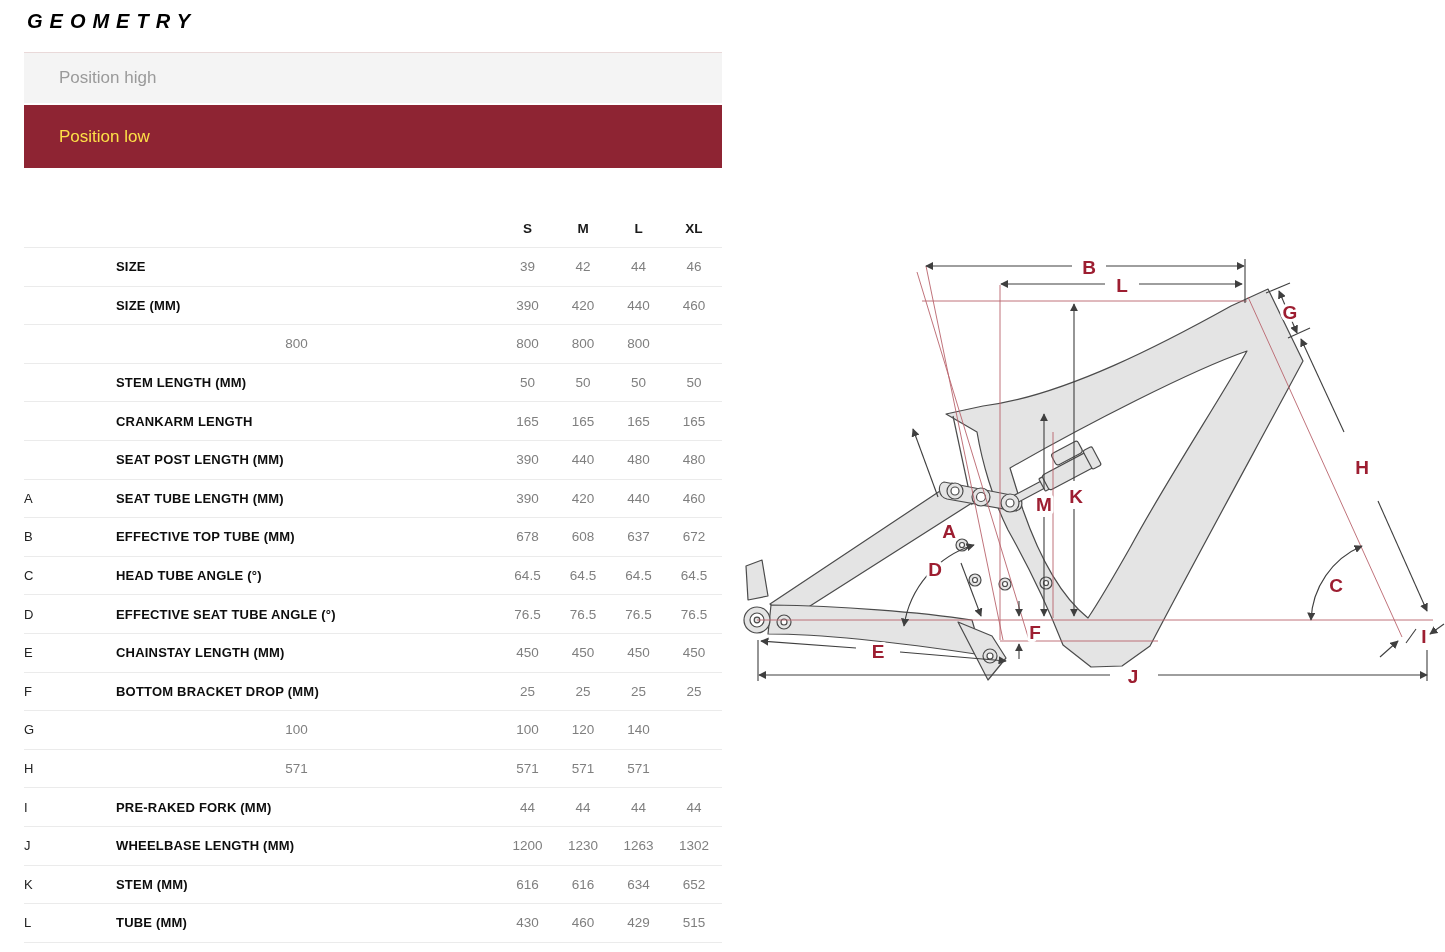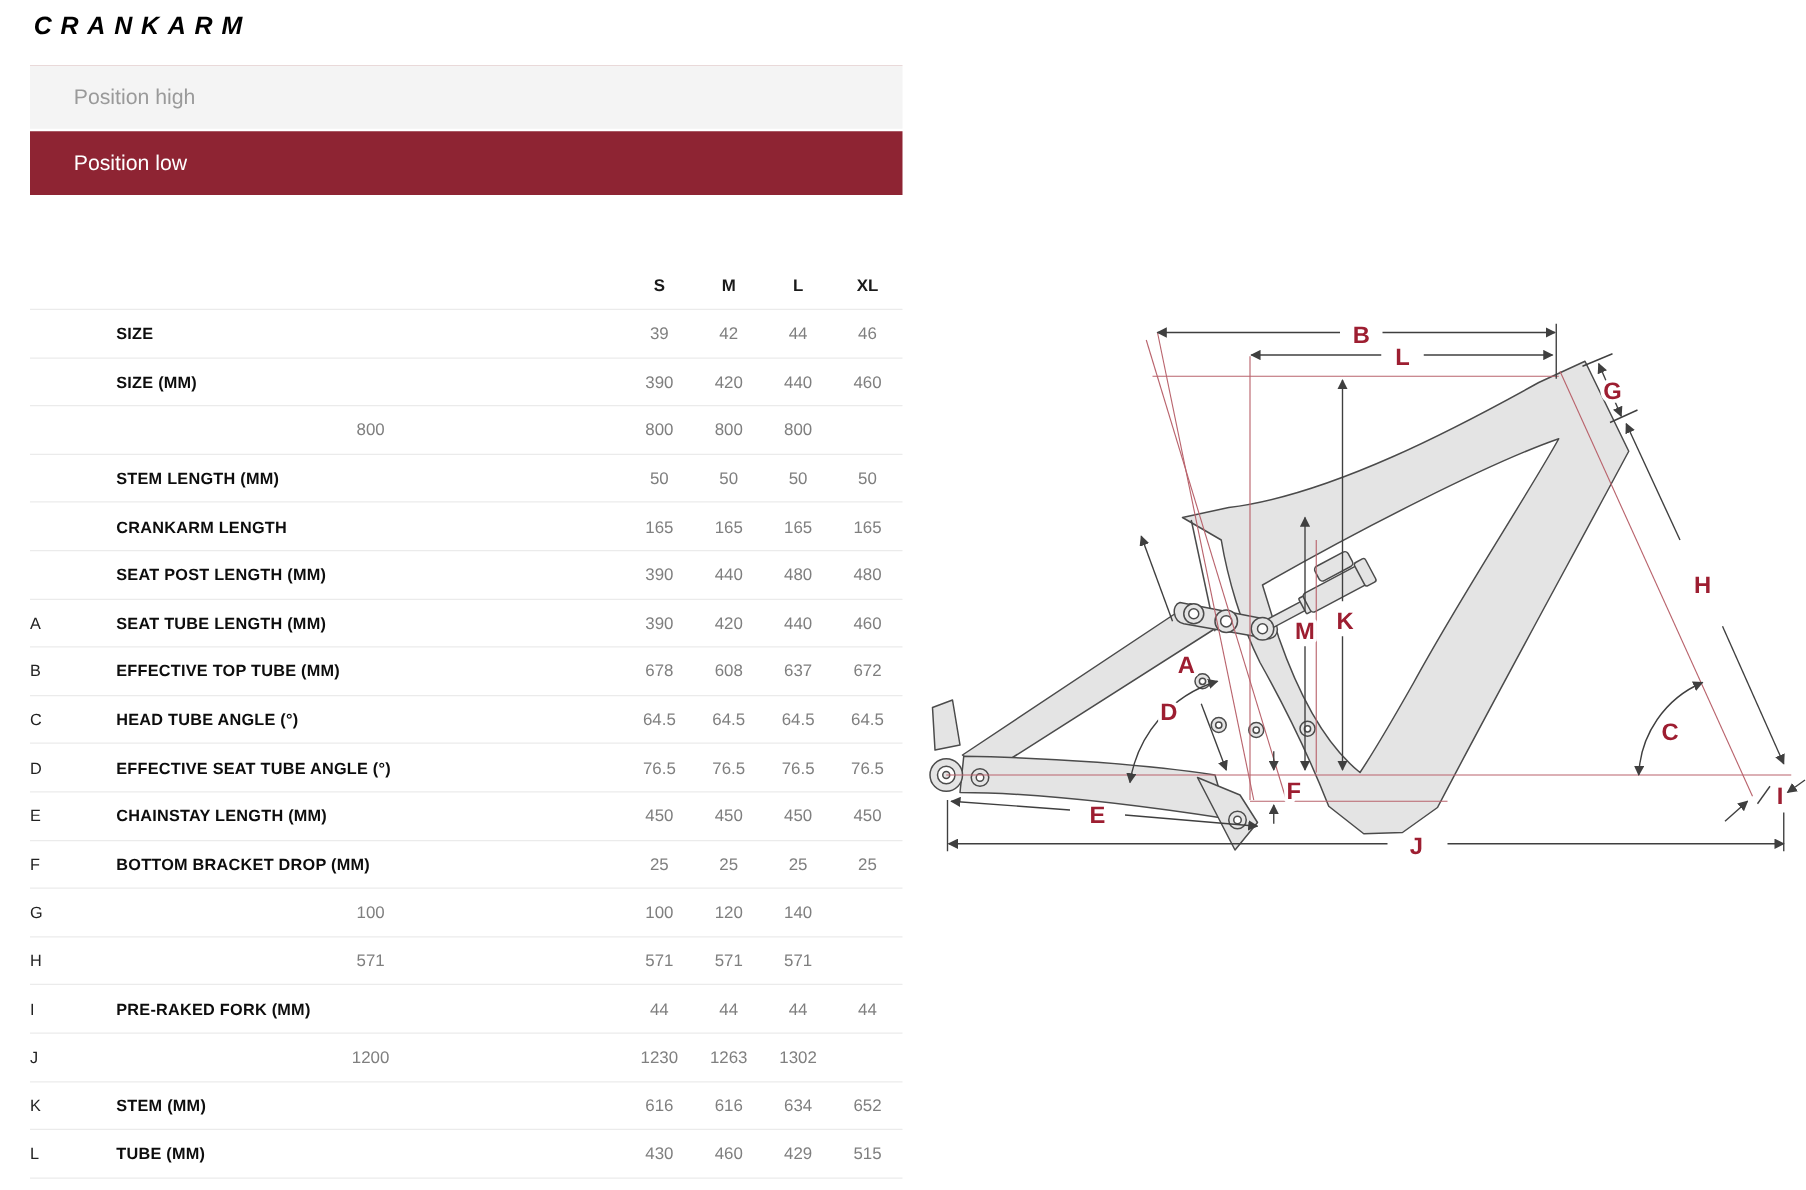--- a/index.html
+++ b/index.html
@@ -6,43 +6,43 @@
   body{width:1445px;height:952px;position:relative;overflow:hidden;
        font-family:"Liberation Sans","DejaVu Sans",sans-serif;color:#111;}
   
   .page-title{position:absolute;left:27px;top:10px;font-size:20px;font-weight:800;
       font-style:italic;letter-spacing:7px;color:#000;}
   
   .top-divider{position:absolute;left:24px;top:52px;width:698px;height:1px;background:#e9d9d9;}
   .tab{position:absolute;left:24px;width:698px;display:flex;align-items:center;
        padding-left:35px;box-sizing:border-box;font-size:17px;cursor:pointer;}
   .tab-high{top:53px;height:50px;background:#f4f4f4;color:#9a9a9a;}
-  .tab-low{top:105px;height:51px;background:#8e2433;color:#ffffff;}
+  .tab-low{top:105px;height:63px;background:#8e2433;color:#fde047;}
   
   .geo-table{position:absolute;left:24px;top:210px;width:698px;}
   .thead,.trow{display:grid;grid-template-columns:69px 407px 55px 56px 55px 56px;
        align-items:center;}
   .thead{height:37px;}
   .trow{height:37.6px;border-top:1px solid #ebebeb;}
   .trow:last-child{border-bottom:1px solid #ebebeb;}
   .c-letter{font-size:13px;font-weight:500;color:#222;}
-  .c-label{font-size:13px;font-weight:700;color:#0d0d0d;letter-spacing:.2px;}
+  .c-label{font-size:13px;font-weight:700;color:#0d0d0d;letter-spacing:.2px;margin-left:23px;}
   .c-val{font-size:13.5px;color:#7f7f7f;text-align:center;}
   .h-col{font-size:13.5px;font-weight:700;color:#1a1a1a;text-align:center;}
   
   .diagram{position:absolute;left:730px;top:240px;width:715px;height:460px;}
   .dim-label{font-size:19px;font-weight:700;fill:#9d1e31;
       font-family:"Liberation Sans","DejaVu Sans",sans-serif;
       paint-order:stroke;stroke:#ffffff;stroke-width:6px;stroke-linejoin:round;
       text-anchor:middle;}
 </style>
 </head>
 <body>
 
-<div class="page-title">CRANKARM</div>
+<div class="page-title">GEOMETRY</div>
 
 <div class="top-divider"></div>
 <div class="tab tab-high">
   <span>Position high</span>
 </div>
 <div class="tab tab-low">
   <span>Position low</span>
 </div>
 
 <div class="geo-table">
@@ -182,20 +182,21 @@
     <div class="c-letter">I</div>
     <div class="c-label">PRE-RAKED FORK (MM)</div>
   <div class="c-val">44</div>
         <div class="c-val">44</div>
         <div class="c-val">44</div>
         <div class="c-val">44</div>
       </div>
 
   <div class="trow">
     <div class="c-letter">J</div>
+    <div class="c-label">WHEELBASE LENGTH (MM)</div>
   <div class="c-val">1200</div>
         <div class="c-val">1230</div>
         <div class="c-val">1263</div>
         <div class="c-val">1302</div>
       </div>
 
   <div class="trow">
     <div class="c-letter">K</div>
     <div class="c-label">STEM (MM)</div>
   <div class="c-val">616</div>

